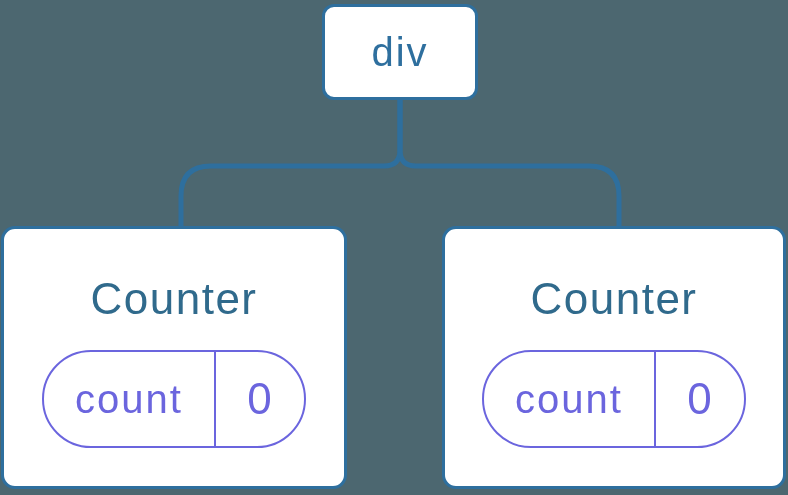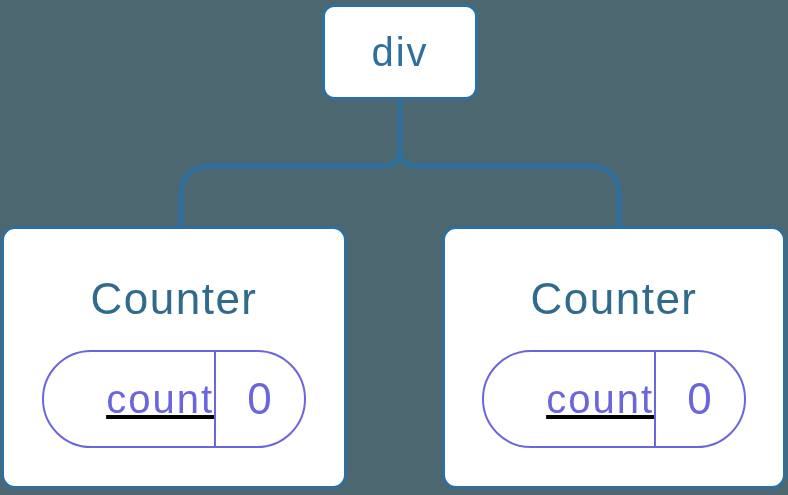--- a/index.html
+++ b/index.html
@@ -91,22 +91,21 @@
     border-radius: 50px;
     display: flex;
     overflow: hidden;
     background: var(--node-fill);
   }
   .pill-key {
     flex: 1 1 auto;
     border-right: 2px solid var(--state-purple);
     display: flex;
     align-items: center;
-    justify-content: flex-end;
-    text-decoration: underline;
+    justify-content: center;
   }
   .pill-key span {
     font-size: 40px;
     letter-spacing: 2px;
     color: var(--state-purple);
   }
   .pill-value {
     width: 88px;
     display: flex;
     align-items: center;

